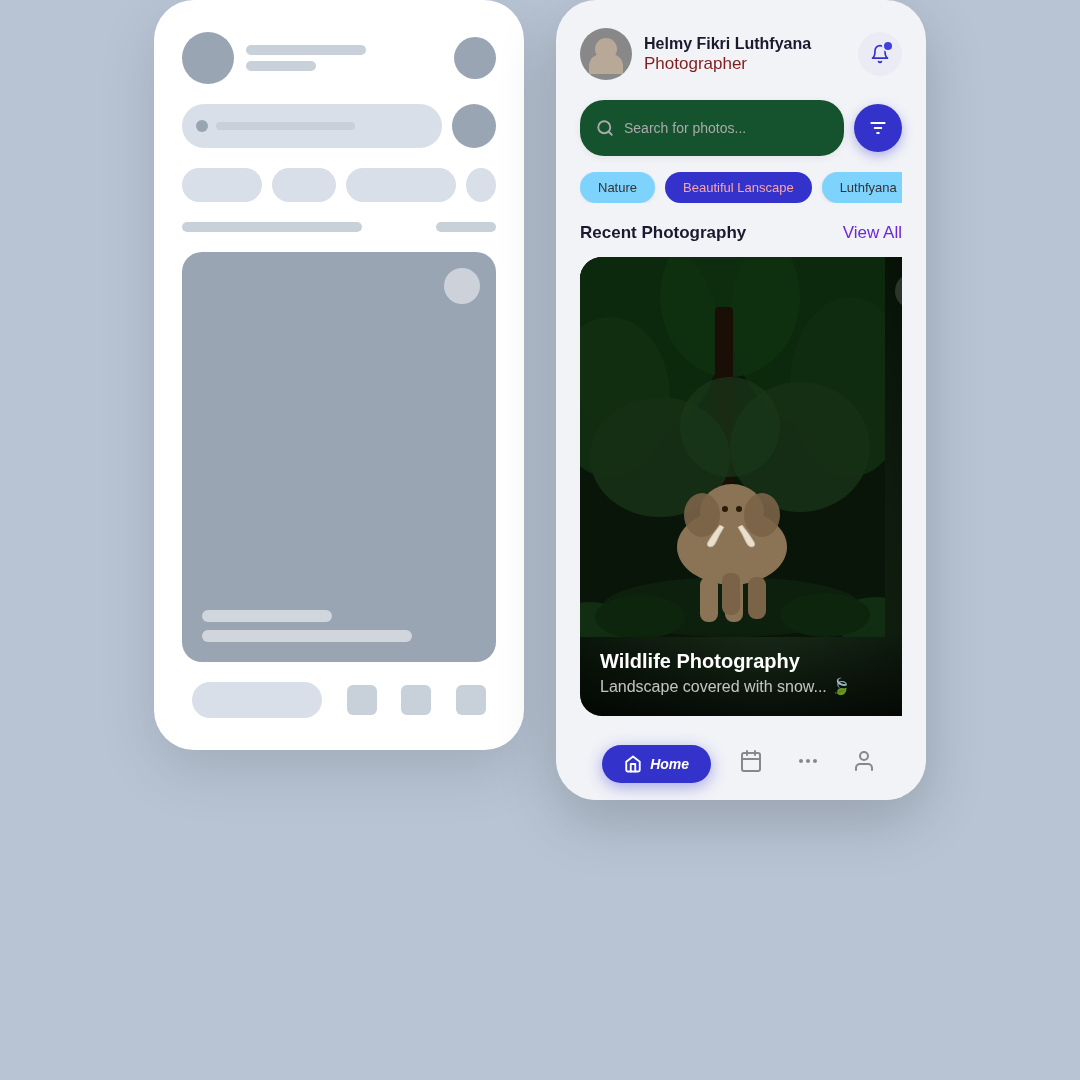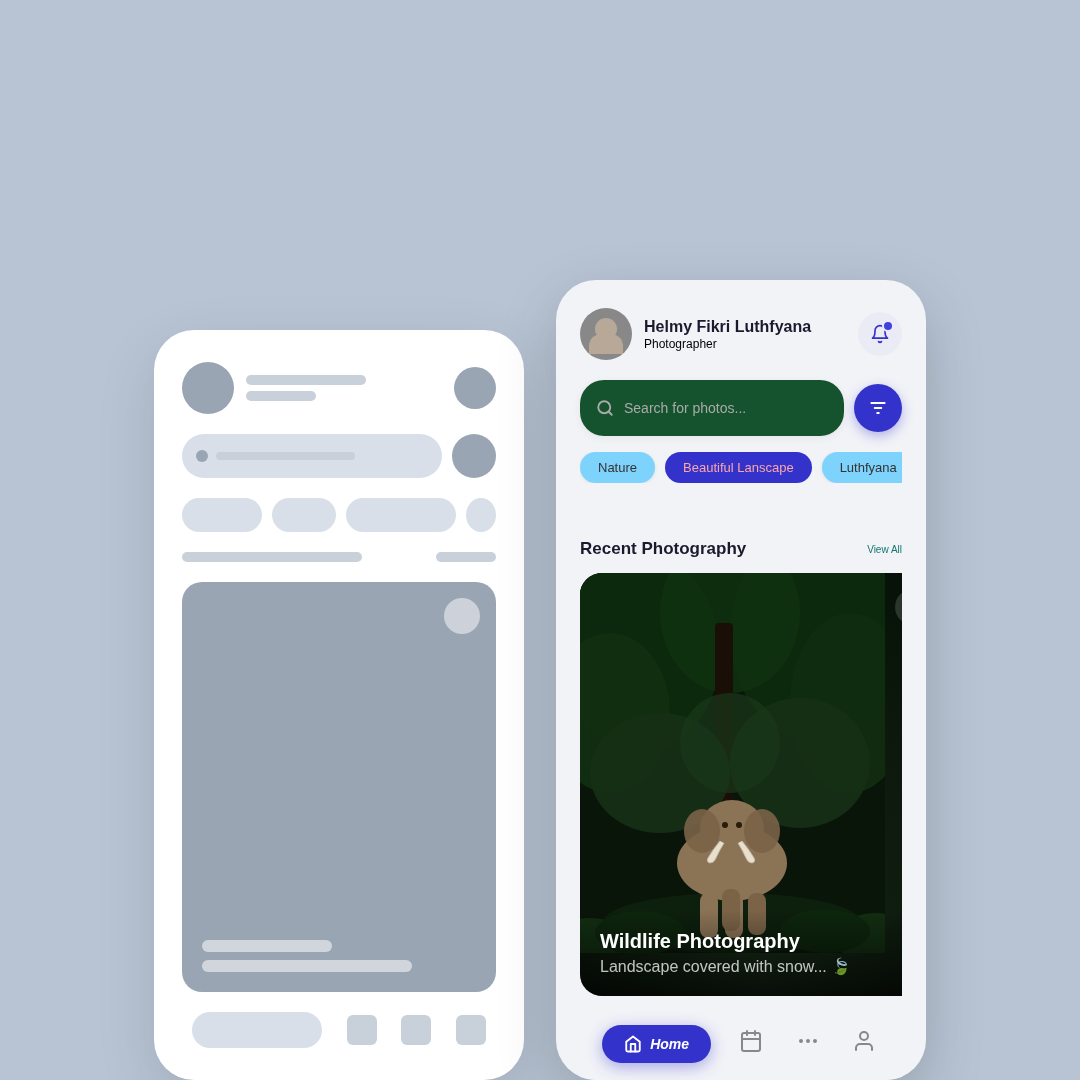--- a/index.html
+++ b/index.html
@@ -10,21 +10,21 @@
       background-color: #b8c4d4;
       display: flex;
       align-items: center;
       justify-content: center;
       font-family: -apple-system, BlinkMacSystemFont, 'Segoe UI', sans-serif;
       overflow: hidden;
     }
 
     .scene {
       display: flex;
-      align-items: flex-end;
+      align-items: flex-start;
       justify-content: center;
       gap: 32px;
       width: 100%;
       height: 100%;
     }
 
     
     .wireframe-phone {
       width: 370px;
       height: 750px;
@@ -271,22 +271,22 @@
     }
 
     .rp-name {
       font-size: 16px;
       font-weight: 700;
       color: #1a1a2e;
       line-height: 1.2;
     }
 
     .rp-role {
-      font-size: 12px;
-      color: #000000;
+      font-size: 17px;
+      color: #7f1d1d;
       margin-top: 1px;
     }
 
     .rp-bell-btn {
       width: 44px;
       height: 44px;
       border-radius: 50%;
       background: #ebebf5;
       display: flex;
       align-items: center;
@@ -373,32 +373,31 @@
       color: #333;
       box-shadow: 0 1px 4px rgba(0,0,0,0.08);
     }
 
     
     .rp-section-header {
       display: flex;
       align-items: center;
       justify-content: space-between;
       margin-bottom: 14px;
-      margin-top: 36px;
     }
 
     .rp-section-title {
       font-size: 17px;
       font-weight: 700;
       color: #1a1a2e;
     }
 
     .rp-view-all {
-      font-size: 10px;
-      color: #0f766e;
+      font-size: 17px;
+      color: #6d28d9;
       font-weight: 500;
       cursor: pointer;
     }
 
     
     .rp-cards-row {
       display: flex;
       gap: 14px;
       overflow: hidden;
       flex: 1;

